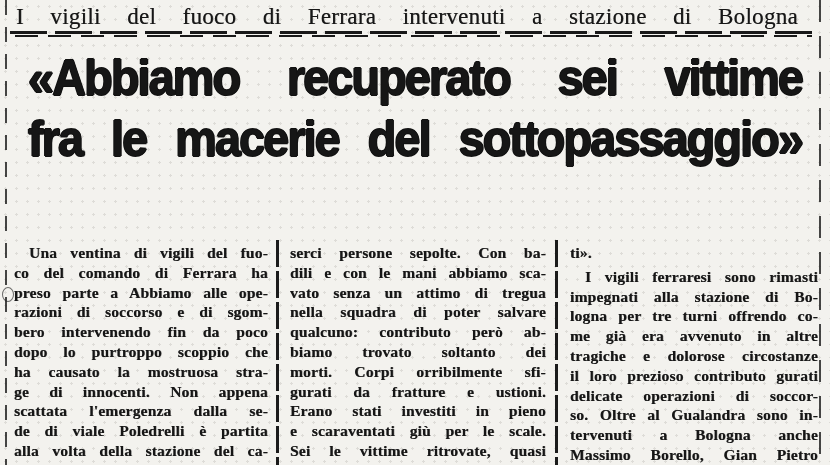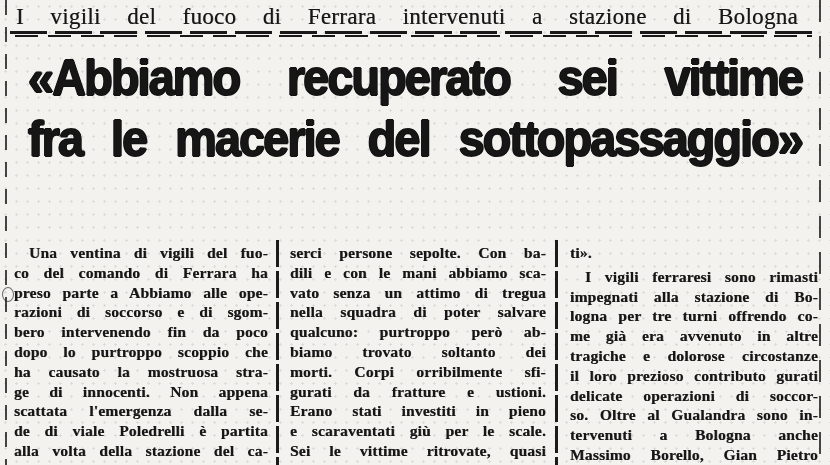--- a/index.html
+++ b/index.html
@@ -101,21 +101,21 @@
       <div class="bline">de di viale Poledrelli è partita</div>
       <div class="bline">alla volta della stazione del ca-</div>
       <div class="bline">poluogo una prima squadra di</div>
     </div>
   <div class="colrule r1"></div>
   <div class="col col2">
       <div class="bline">serci persone sepolte. Con ba-</div>
       <div class="bline">dili e con le mani abbiamo sca-</div>
       <div class="bline">vato senza un attimo di tregua</div>
       <div class="bline">nella squadra di poter salvare</div>
-      <div class="bline">qualcuno: purtroppo però ab-</div>
+      <div class="bline">qualcuno: contributo però ab-</div>
       <div class="bline">biamo trovato soltanto dei</div>
       <div class="bline">morti. Corpi orribilmente sfi-</div>
       <div class="bline">gurati da fratture e ustioni.</div>
       <div class="bline">Erano stati investiti in pieno</div>
       <div class="bline">e scaraventati giù per le scale.</div>
       <div class="bline">Sei le vittime ritrovate, quasi</div>
     </div>
   <div class="colrule r2"></div>
   <div class="col col3">
       <div class="bline short">ti».</div>

